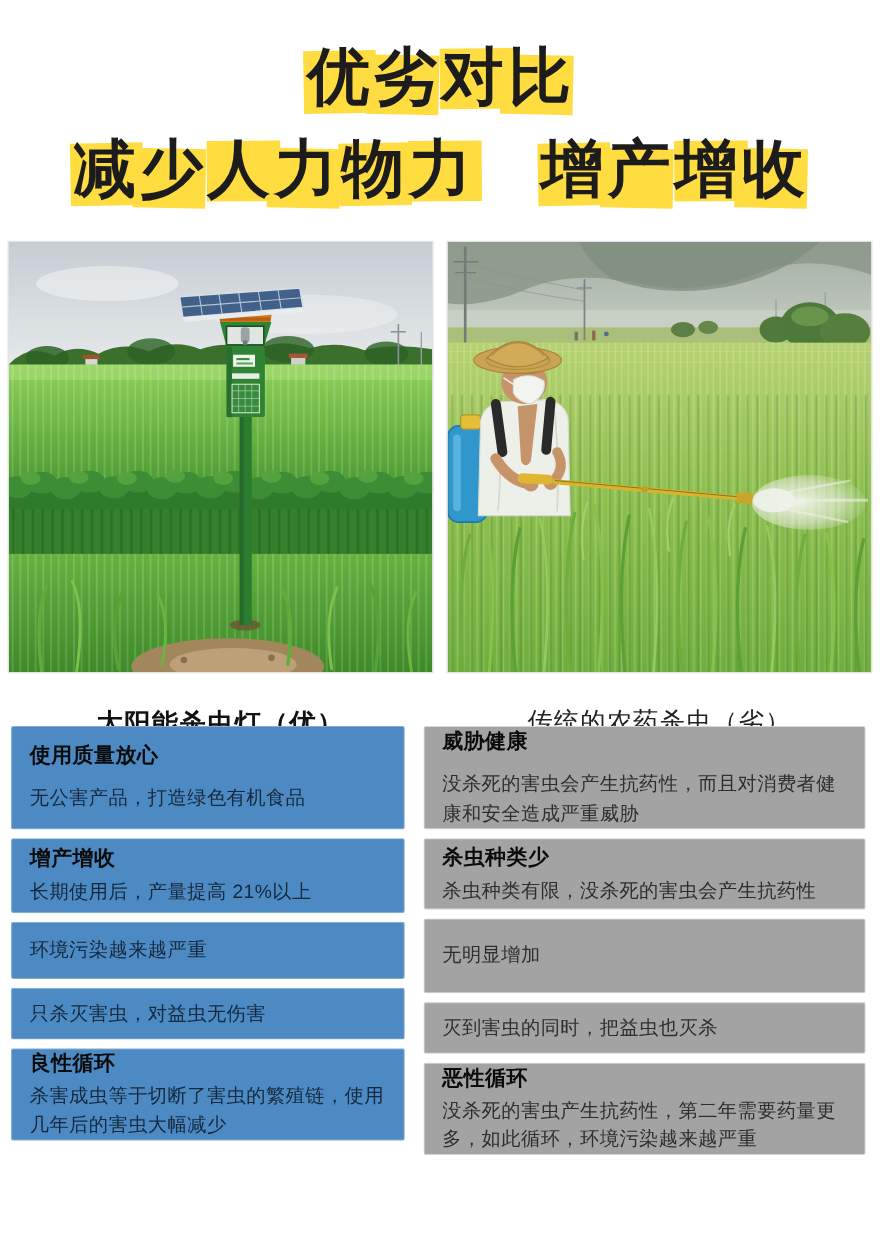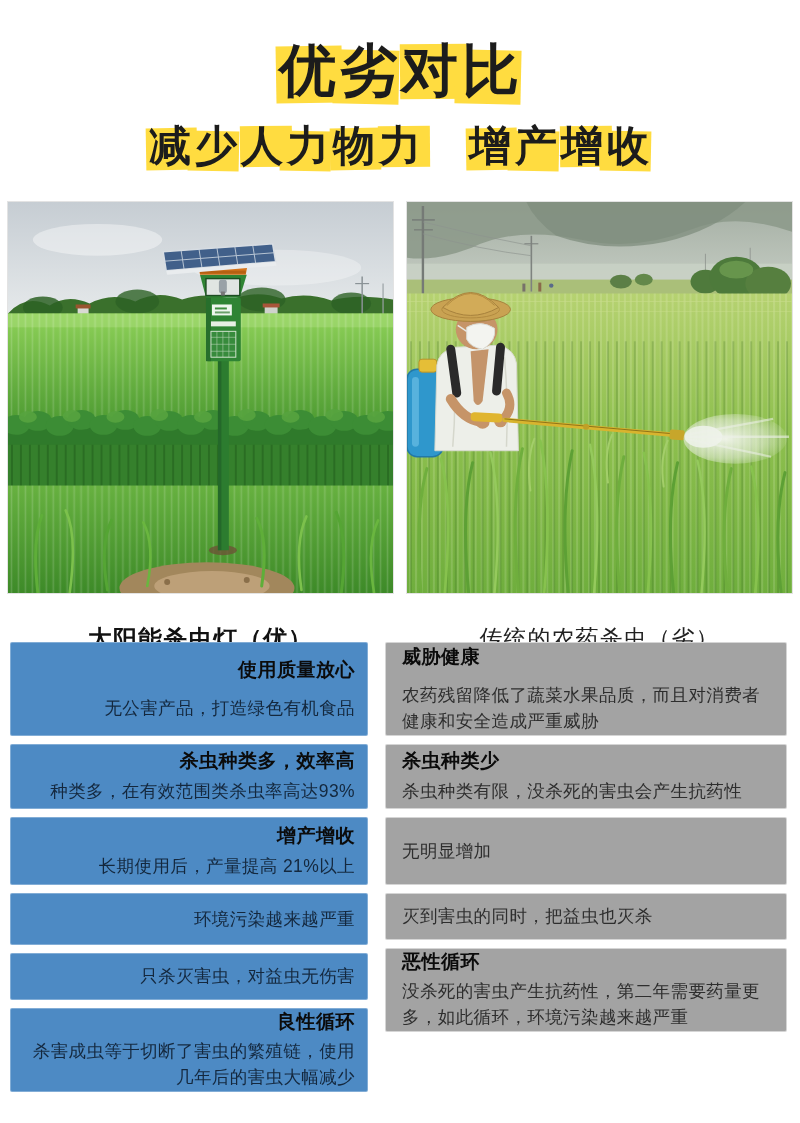--- a/index.html
+++ b/index.html
@@ -4,21 +4,21 @@
 <style>
   html,body{margin:0;padding:0;background:#ffffff;}
   body{width:800px;height:1123px;overflow:hidden;position:relative;
        font-family:"Liberation Sans","DejaVu Sans",sans-serif;}
 
   
   .header{padding-top:20px;text-align:center;}
   .hline{position:relative;font-weight:800;color:#1c1c1c;line-height:1.18;
          letter-spacing:2px;margin:17px;}
   .hline1{font-size:57px;}
-  .hline2{font-size:42px;margin-top:10px;}
+  .hline2{font-size:57px;margin-top:10px;}
   .ch{position:relative;display:inline-block;padding:0 1px;}
   .hlbg{position:absolute;left:-2px;right:-3px;top:13%;bottom:3%;
         background:var(--hl,#ffdc40);z-index:0;transform:rotate(-1deg);}
   .ch:nth-child(2n) .hlbg{top:20%;left:-6px;right:1px;bottom:-1%;transform:rotate(1.2deg);}
   .ch:nth-child(3n) .hlbg{top:10%;left:0;right:-6px;bottom:8%;transform:rotate(-.5deg);}
   .cht{position:relative;z-index:1;font-style:normal;font-weight:inherit;}
 
   
   .photos{display:flex;gap:12px;padding:0 7px;margin-top:30px;}
   .photo{width:387px;height:393px;border:1px solid #e3e3e3;box-sizing:border-box;
@@ -32,21 +32,21 @@
   .capR{font-size:23px;font-weight:normal;color:#222;letter-spacing:1px;
         font-family:Liberation Serif, serif;}
 
   
   .cols{display:flex;gap:17px;padding-left:10px;}
   .col{display:flex;flex-direction:column;}
   .colL{width:358px;}
   .colR{width:402px;}
   .card{border-radius:2px;display:flex;flex-direction:column;justify-content:center;
         padding:0 12px 0 16px;box-sizing:border-box;margin-bottom:8px;}
-  .colL .card{background:#4d8ac4;border:1px solid rgba(255,255,255,.30);color:#14283e;text-align:right;}
+  .colL .card{background:#4d8ac4;border:1px solid rgba(255,255,255,.30);color:#14283e;}
   .colR .card{background:#a3a3a3;border:1px solid rgba(255,255,255,.55);color:#2e2e2e;}
   .card .t{font-weight:bold;font-size:19px;color:#0b0b0b;letter-spacing:.5px;}
   .card .b{font-size:17.5px;line-height:1.5;letter-spacing:.4px;}
   .r1{height:94px}.r2{height:65px}.r3{height:68px}
   .r4{height:52px}.r5{height:47px}.r6{height:84px}
   .r1 .t + .b{margin-top:12px}
   .r2 .t + .b,.r3 .t + .b{margin-top:4px}
   .r6 .t + .b{margin-top:3px}
 </style>
 </head>
@@ -313,44 +313,40 @@
   <div class="cap capL">太阳能杀虫灯（优）</div>
   <div class="cap capR">传统的农药杀虫（劣）</div>
 </div>
 
 <div class="cols">
   <div class="col colL">
     <div class="card r1">
       <div class="t">使用质量放心</div>
       <div class="b">无公害产品，打造绿色有机食品</div>
     </div>
-    <div class="card r2">
-      <div class="t">杀虫种类多，效率高</div>
-      <div class="b">种类多，在有效范围类杀虫率高达93%</div>
-    </div>
     <div class="card r3">
       <div class="t">增产增收</div>
       <div class="b">长期使用后，产量提高 21%以上</div>
     </div>
     <div class="card r4">
       <div class="b">环境污染越来越严重</div>
     </div>
     <div class="card r5">
       <div class="b">只杀灭害虫，对益虫无伤害</div>
     </div>
     <div class="card r6">
       <div class="t">良性循环</div>
       <div class="b">杀害成虫等于切断了害虫的繁殖链，使用几年后的害虫大幅减少</div>
     </div>
   </div>
 
   <div class="col colR">
     <div class="card r1">
       <div class="t">威胁健康</div>
-      <div class="b">农药残留降低了蔬菜水果品质，而且对消费者健康和安全造成严重威胁</div>
+      <div class="b">没杀死的害虫会产生抗药性，而且对消费者健康和安全造成严重威胁</div>
     </div>
     <div class="card r2">
       <div class="t">杀虫种类少</div>
       <div class="b">杀虫种类有限，没杀死的害虫会产生抗药性</div>
     </div>
     <div class="card r3">
       <div class="b">无明显增加</div>
     </div>
     <div class="card r5">
       <div class="b">灭到害虫的同时，把益虫也灭杀</div>

